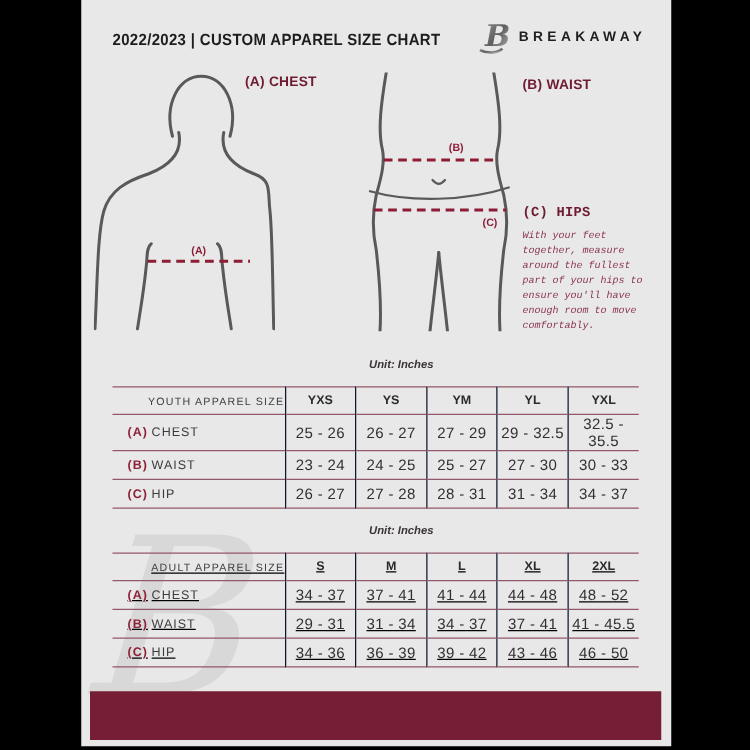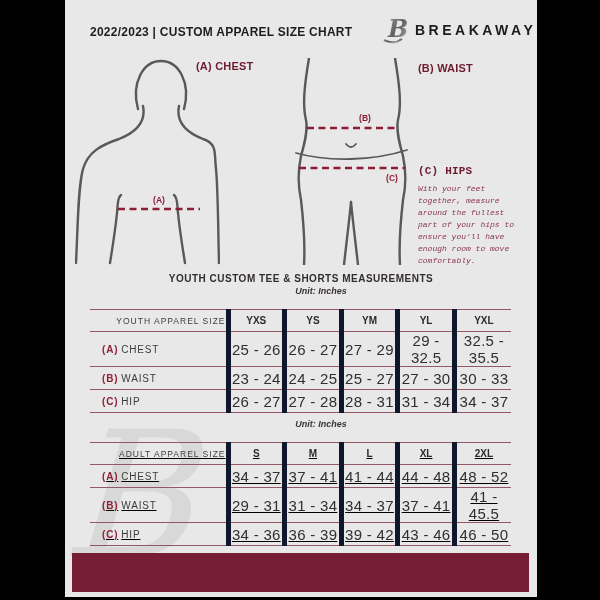--- a/index.html
+++ b/index.html
@@ -7,21 +7,21 @@
               font-family:"Liberation Sans", sans-serif; }
   #canvas { position:relative; width:600px; height:600px; background:#000; }
   #doc { position:absolute; left:65px; top:0; width:472px; height:597px;
          background:#e9e8e8; overflow:hidden; }
 
   
   .hdr-title { position:absolute; left:25px; top:24px; font-size:13px; font-weight:bold;
                color:#1d1d1d; letter-spacing:.3px; transform:scaleX(.92); transform-origin:left center;
                white-space:nowrap; z-index:2;}
   .logo-wrap { position:absolute; left:316px; top:15px; display:flex; align-items:center; z-index:2;}
-  .brand { font-size:14px; font-weight:bold; letter-spacing:3.5px; color:#1d1d1d; margin-left:6px; }
+  .brand { font-size:11px; font-weight:bold; letter-spacing:3.5px; color:#1d1d1d; margin-left:6px; }
 
   
   .fig { position:absolute; z-index:1; }
   .fig-label { font-size:8.5px; font-weight:bold; fill:#8c1d35; }
   .outline { fill:none; stroke:#59595b; stroke-width:2.4; stroke-linecap:round; }
   .outline-thin { fill:none; stroke:#59595b; stroke-width:1.8; stroke-linecap:round; }
   .dashline { fill:none; stroke:#8c1d35; stroke-width:2.4; stroke-dasharray:7 4.5; }
 
   
   .guide { position:absolute; z-index:1; }
@@ -34,28 +34,28 @@
   .sec-unit  { position:absolute; left:0; width:512px; text-align:center; font-size:9px;
                font-style:italic; font-weight:bold; color:#3a3436; z-index:1;}
 
   
   table.size { position:absolute; left:25px; width:421px; border-collapse:collapse;
                table-layout:fixed; z-index:1; background:transparent; }
   table.size tr { border-top:1px solid #94576a; }
   table.size { border-bottom:1px solid #94576a; }
   table.size td, table.size th { vertical-align:middle; height:22px; }
   table.size tr.datarow td { height:23px; }
-  table.size td + td, table.size th + th { border-left:5px solid #0f172a; }
+  table.size td + td, table.size th + th { border-left:1px solid #0f172a; }
   th.rowhead { text-align:right; padding-left:12px; font-size:8.5px; font-weight:normal;
                color:#3d3d3d; letter-spacing:1px; white-space:nowrap; }
   th.sizecode { font-size:10px; font-weight:bold; color:#2b2b2b; text-align:center; }
   td.rowlabel { text-align:left; padding-left:12px; font-size:10px; color:#3b3b3b;
                 letter-spacing:.8px; white-space:nowrap; }
   td.rowlabel b { color:#8c2138; font-weight:bold; margin-right:3px; }
-  td.val { font-size:15px; color:#2f2f2f; text-align:center; letter-spacing:.3px; }
+  td.val { font-size:12px; color:#2f2f2f; text-align:center; letter-spacing:.3px; }
 
   
   .watermark { position:absolute; left:14px; top:408px; font-family:"DejaVu Serif", serif;
                font-style:italic; font-size:175px; line-height:1; color:rgba(110,110,110,0.13);
                z-index:0; transform:skewX(-6deg); }
   .footer-bar { position:absolute; left:7px; top:553px; width:457px; height:39px;
                 background:#761e35; z-index:1; }
 </style>
 </head>
 <body>
@@ -109,21 +109,20 @@
       <h3>(A) CHEST</h3>
     </div>
     <div class="guide" style="left:353px; top:62px; width:110px;">
       <h3>(B) WAIST</h3>
     </div>
     <div class="guide" style="left:353px; top:165px; width:110px;font-family:Liberation Mono, monospace;">
       <h3>(C) HIPS</h3>
       <p>With your feet together, measure around the fullest part of your hips to ensure you'll have enough room to move comfortably.</p>
     </div>
 
-    <div class="sec-title" style="top:273px;">YOUTH CUSTOM TEE &amp; SHORTS MEASUREMENTS</div>
     <div class="sec-unit" style="top:286px;">Unit: Inches</div>
 
     <table class="size" style="top:309px;">
       <colgroup>
           <col style="width:138px">
           <col>
           <col>
           <col>
           <col>
           <col>

